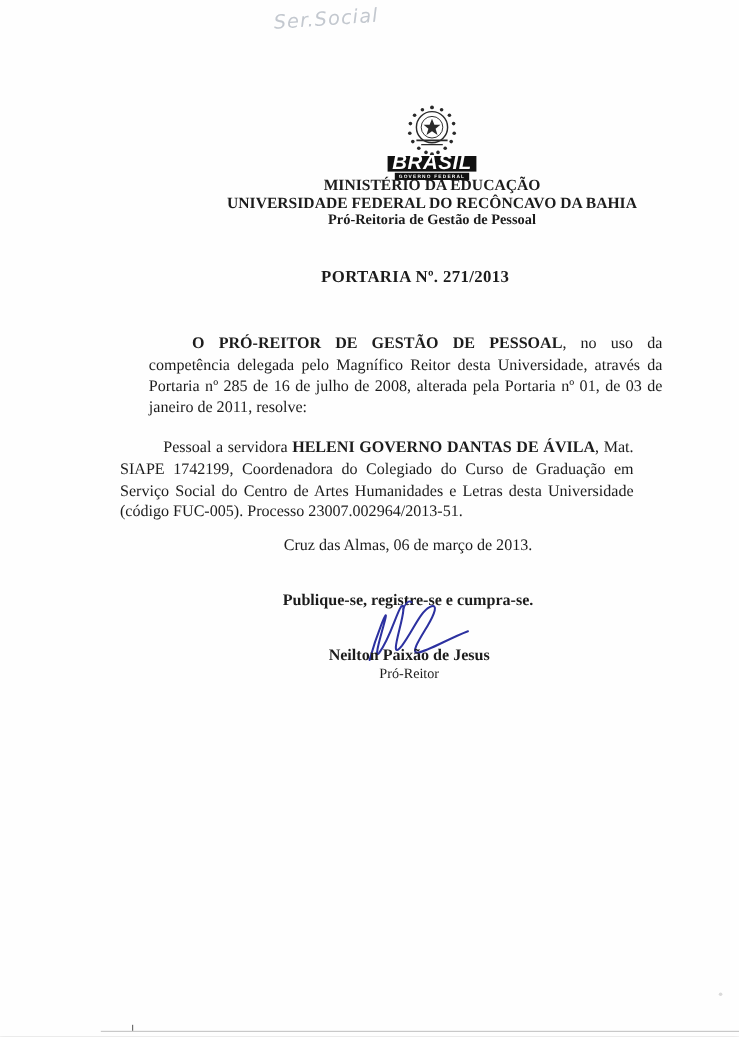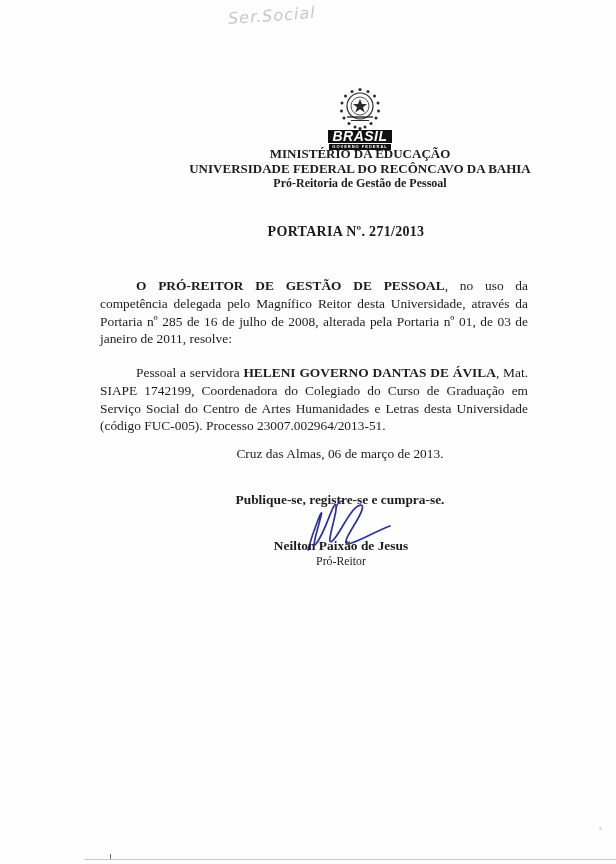--- a/index.html
+++ b/index.html
@@ -26,21 +26,21 @@
     display:flex;flex-direction:column;align-items:center;
   }
   .logo-block{left:52px;} 
   .emblem{width:44px;height:46px;}
   .brasil-bar{
     margin-top:-2px;
     background:#111;
     color:#fff;
     font-family:"Liberation Sans", sans-serif;
     font-weight:bold;font-style:italic;
-    font-size:14px;
+    font-size:17px;
     padding:0 4px 1px 4px;
     line-height:12px;
     letter-spacing:.5px;
   }
   .governo-bar{
     margin-top:1px;
     background:#111;
     color:#fff;
     font-family:"Liberation Sans", sans-serif;
     font-weight:bold;
@@ -59,21 +59,21 @@
     position:absolute;left:38px;top:224px;width:616px;
     text-align:center;font-weight:bold;font-size:14px;
     letter-spacing:.3px;
   }
   .body-par{
     position:absolute;left:100px;width:428px;
     font-size:13.4px;line-height:17.6px;
     text-align:justify;
     text-indent:36px;
   }
-  .par1{top:264px;}
+  .par1{top:264px;margin-left:24px;}
   .par2{top:351px;}
   .dateline{
     position:absolute;left:0;top:446px;width:680px;
     text-align:center;font-size:13.4px;
   }
   .order-line{
     position:absolute;left:0;top:492px;width:680px;
     text-align:center;font-weight:bold;font-size:13.4px;
   }
   .sig-ink{position:absolute;left:278px;top:498px;width:175px;height:62px;}

